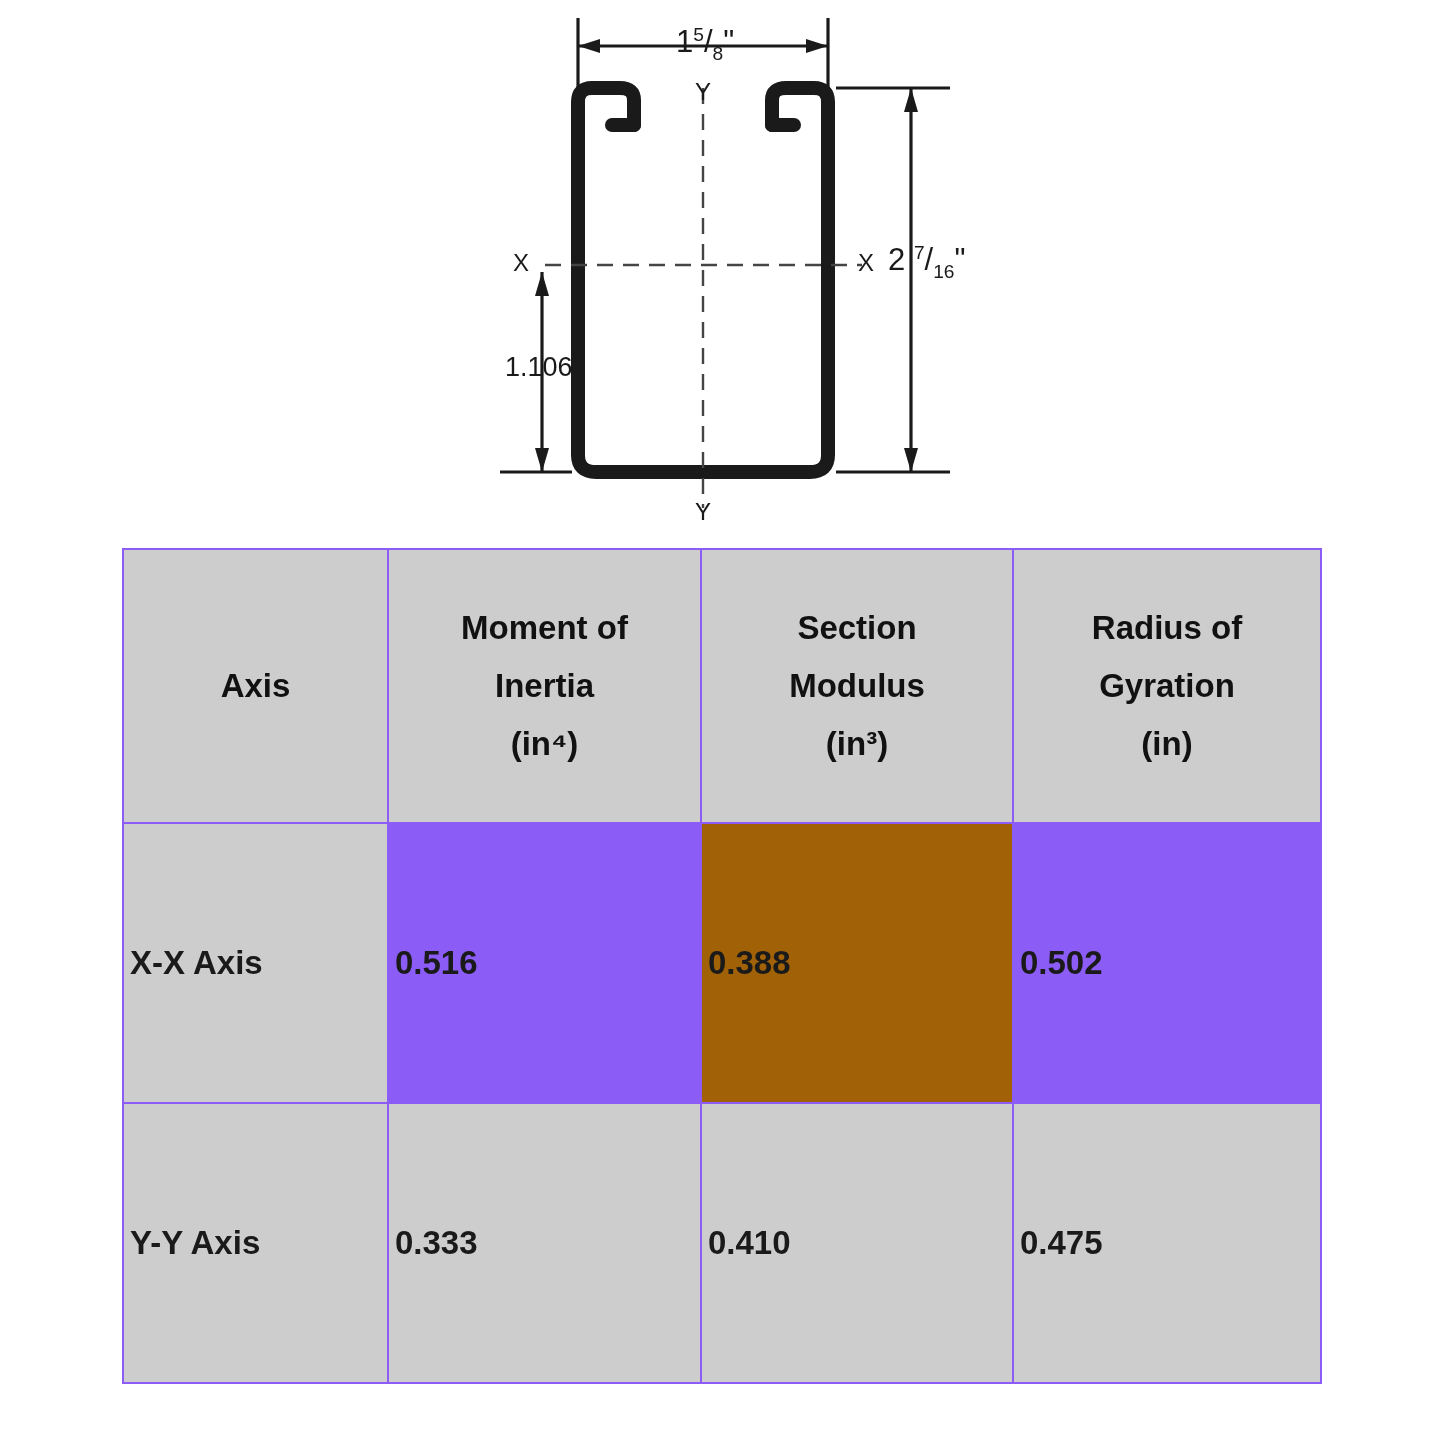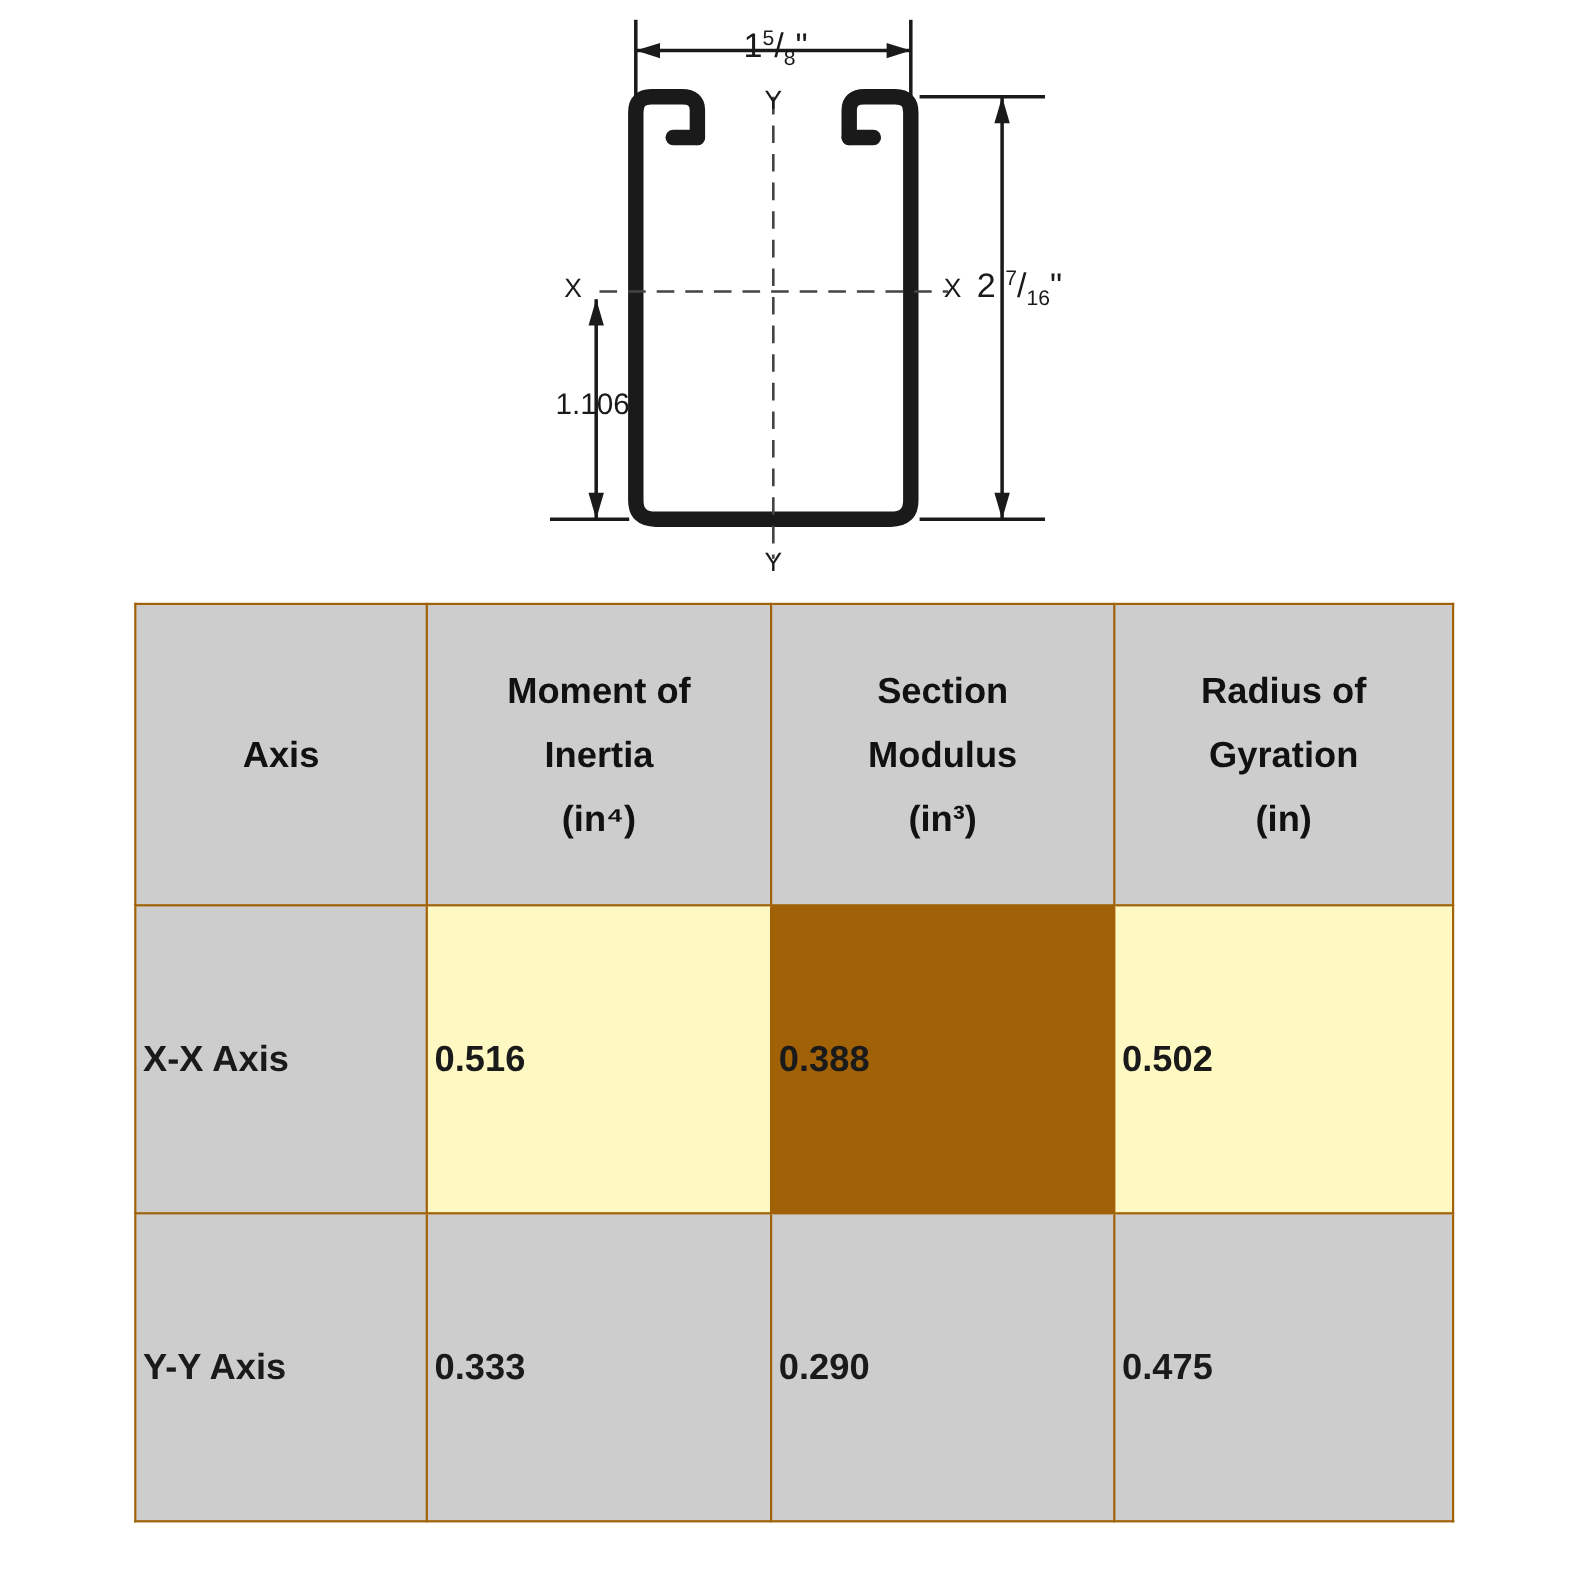--- a/index.html
+++ b/index.html
@@ -83,40 +83,40 @@
   
   #props-table {
     position: absolute;
     left: 122px;
     top: 548px;
     width: 1198px;
     border-collapse: collapse;
     table-layout: fixed;
   }
   #props-table td, #props-table th {
-    border: 2px solid #a16207;
+    border: 2px solid #8b5cf6;
     background: #cdcdcd;
     vertical-align: middle;
     padding: 0;
   }
   #props-table thead th {
     height: 272px;
     font-weight: bold;
     font-size: 33px;
     line-height: 1.75;
     color: #111111;
   }
   #props-table tbody td {
     height: 278px;
     font-size: 33px;
     font-weight: bold;
     color: #1a1a1a;
   }
   #props-table tbody tr.row-x td.value-cell {
-    background: #fef9c3;
+    background: #8b5cf6;
   }
   #props-table tbody tr.row-x td.value-cell.shaded {
     background: #a16207;
   }
   col.c-axis { width: 265px; }
   col.c-moi  { width: 313px; }
   col.c-sm   { width: 312px; }
   col.c-rg   { width: 308px; }
 
   .cell-inner {
@@ -244,20 +244,20 @@
       </td>
     </tr>
     <tr class="row-y">
       <td>
         <span class="cell-inner">Y-Y Axis</span>
       </td>
       <td>
         <span class="cell-inner">0.333</span>
       </td>
       <td>
-        <span class="cell-inner">0.290</span>
+        <span class="cell-inner">0.410</span>
       </td>
       <td>
         <span class="cell-inner">0.475</span>
       </td>
     </tr>
   </tbody>
 </table>
 
 </body></html>

